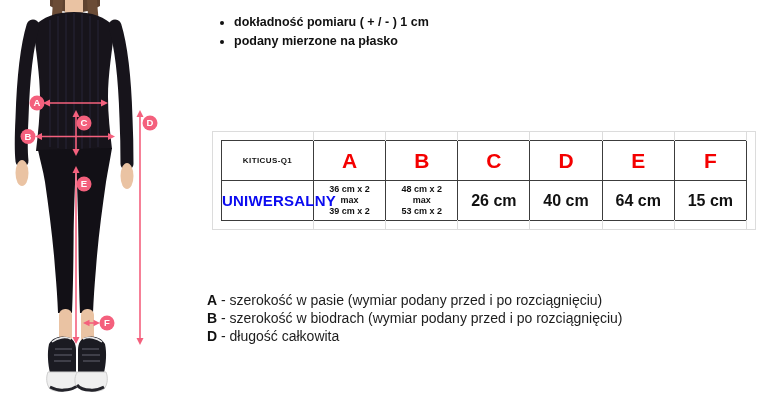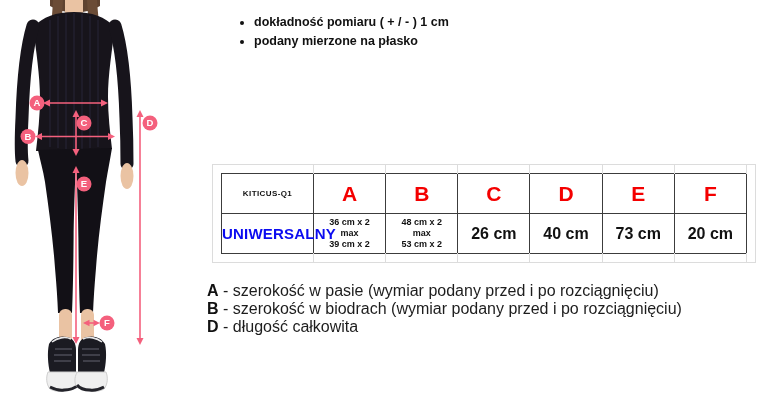--- a/index.html
+++ b/index.html
@@ -6,25 +6,25 @@
   .stage {
     position:relative; width:768px; height:413px; background:#ffffff;
     font-family:"Liberation Sans", sans-serif; overflow:hidden;
   }
   .figure { position:absolute; left:0; top:0; width:200px; height:413px; }
 
   .content { position:absolute; left:207px; top:6px; width:556px; }
   .title { font-size:13.5px; font-weight:bold; color:#111; letter-spacing:.1px; }
   .title-red { color:#e80000; text-decoration:underline; }
   .notes { margin:9px 0 0 0; padding-left:27px; font-size:12.5px; font-weight:bold; color:#111; }
-  .notes li { margin-bottom:5px;margin-left:20px; }
+  .notes li { margin-bottom:5px; }
 
   .table-outer {
     position:absolute; left:212px; top:131px;
-    border:1px solid #dcdcdc; padding:8px; background:#fff;margin-top:33px;
+    border:1px solid #dcdcdc; padding:8px; background:#fff;
   }
   table.sizes { border-collapse:collapse; table-layout:fixed; width:526px; }
   table.sizes col.c0 { width:92px; }
   table.sizes th, table.sizes td {
     border:1px solid #3c3c3c; text-align:center; vertical-align:middle;
     height:39px; padding:0; position:relative;
   }
   
   table.sizes tr:first-child th::after {
     content:""; position:absolute; top:-9px; right:-1px; width:1px; height:9px; background:#dcdcdc;
@@ -32,21 +32,21 @@
   table.sizes tr:last-child td::after {
     content:""; position:absolute; bottom:-9px; right:-1px; width:1px; height:9px; background:#dcdcdc;
   }
   th.code { font-size:8px; font-weight:bold; color:#111; letter-spacing:.4px; }
   th.letter { font-size:21px; font-weight:bold; color:#f40000; }
   td.size { font-size:15px; font-weight:bold; color:#0b0bf0; letter-spacing:.2px; }
   td.val { font-size:16px; font-weight:bold; color:#111; }
   td.val.multi { font-size:9px; line-height:11px; }
   td.val.multi span { display:block; }
 
-  .legend { position:absolute; left:207px; top:282px; font-size:16px; color:#1d1d1d; }
+  .legend { position:absolute; left:207px; top:291px; font-size:14px; color:#1d1d1d; }
   .legend-row { line-height:18px; white-space:nowrap; }
   .legend-row b { font-weight:bold; color:#111; }
 </style>
 </head>
 <body>
 
 <div class="stage">
 
   <div class="figure">
     <svg width="200" height="413" viewBox="0 0 200 413">
@@ -179,22 +179,22 @@
           <span>max</span>
           <span>39 cm x 2</span>
         </td>
         <td class="val multi">
           <span>48 cm x 2</span>
           <span>max</span>
           <span>53 cm x 2</span>
         </td>
         <td class="val">26 cm</td>
         <td class="val">40 cm</td>
-        <td class="val">73 cm</td>
-        <td class="val">20 cm</td>
+        <td class="val">64 cm</td>
+        <td class="val">15 cm</td>
       </tr>
     </tbody>
       </table>
   </div>
 
   <div class="legend">
     <div class="legend-row">
       <b>A</b> <span>- szerokość w pasie (wymiar podany przed i po rozciągnięciu)</span>
     </div>
     <div class="legend-row">

